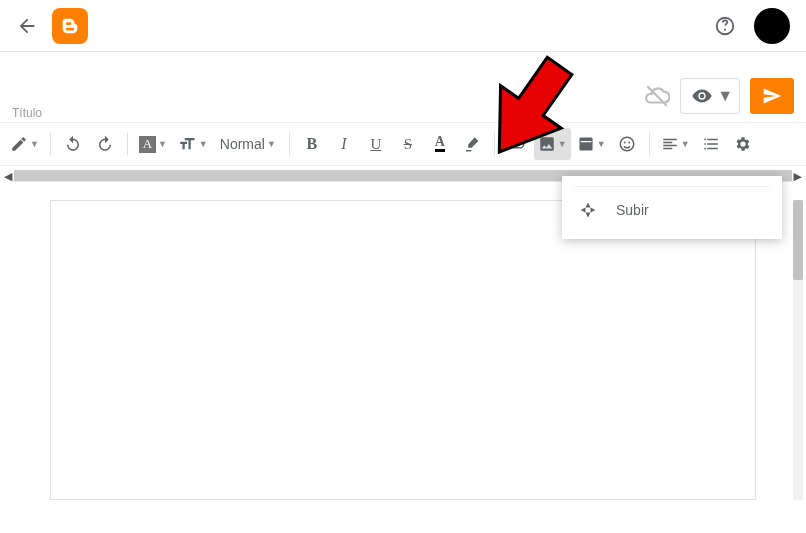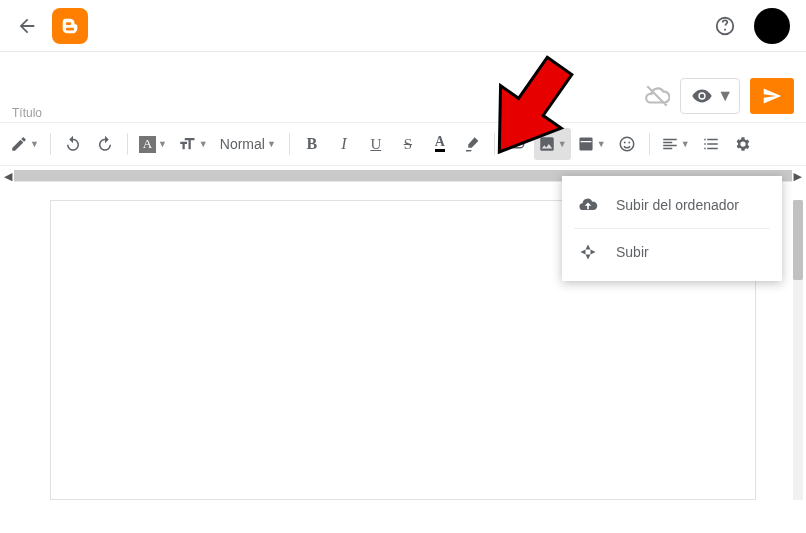--- a/index.html
+++ b/index.html
@@ -302,26 +302,20 @@
     <span class="tri-l">◀</span>
     <span class="tri-r">▶</span>
   </div>
   <div class="page"></div>
   <div class="vscroll-track">
     <div class="vscroll-thumb"></div>
   </div>
 </div>
 
 <div class="dropdown">
-  <div class="dd-item">
-    <svg class="dd-ico" width="20" height="20" viewBox="0 0 24 24">
-        <path fill="#5f6368" d="M19 18H6a4 4 0 0 1-.5-8A6 6 0 0 1 17 8a4.5 4.5 0 0 1 2 10zM12 9l-4 4h3v4h2v-4h3l-4-4z"></path>
-      </svg>
-    <span>Subir del ordenador</span>
-  </div>
   <div class="dd-sep"></div>
   <div class="dd-item">
     <svg class="dd-ico" width="20" height="20" viewBox="0 0 24 24">
         <path fill="#5f6368" d="M12 3l3 6-6 0 3-6zm9 9l-6 3 0-6 6 3zm-9 9l-3-6 6 0-3 6zm-9-9l6-3 0 6-6-3z"></path>
       </svg>
     <span>Subir</span>
   </div>
 </div>
 
 <svg class="red-arrow" width="120" height="130" viewBox="0 0 120 130">

